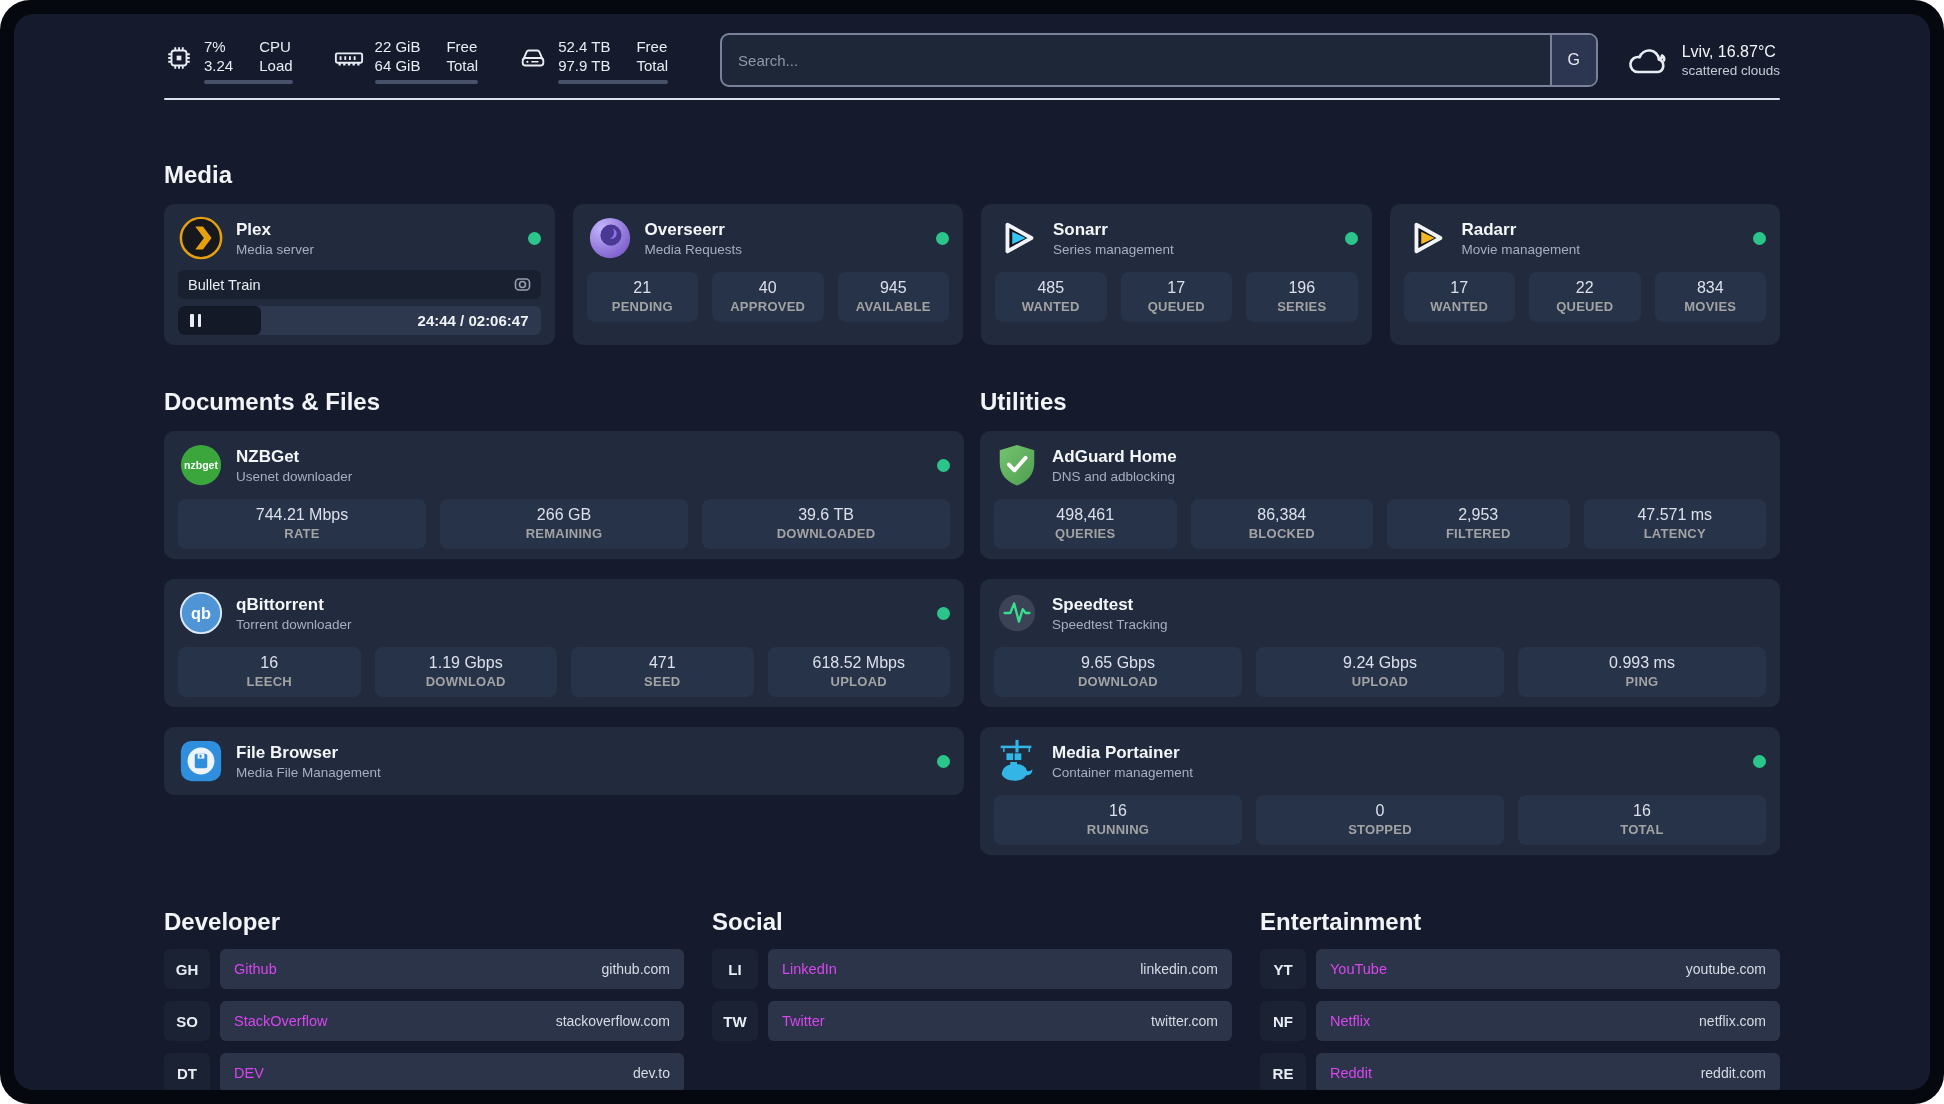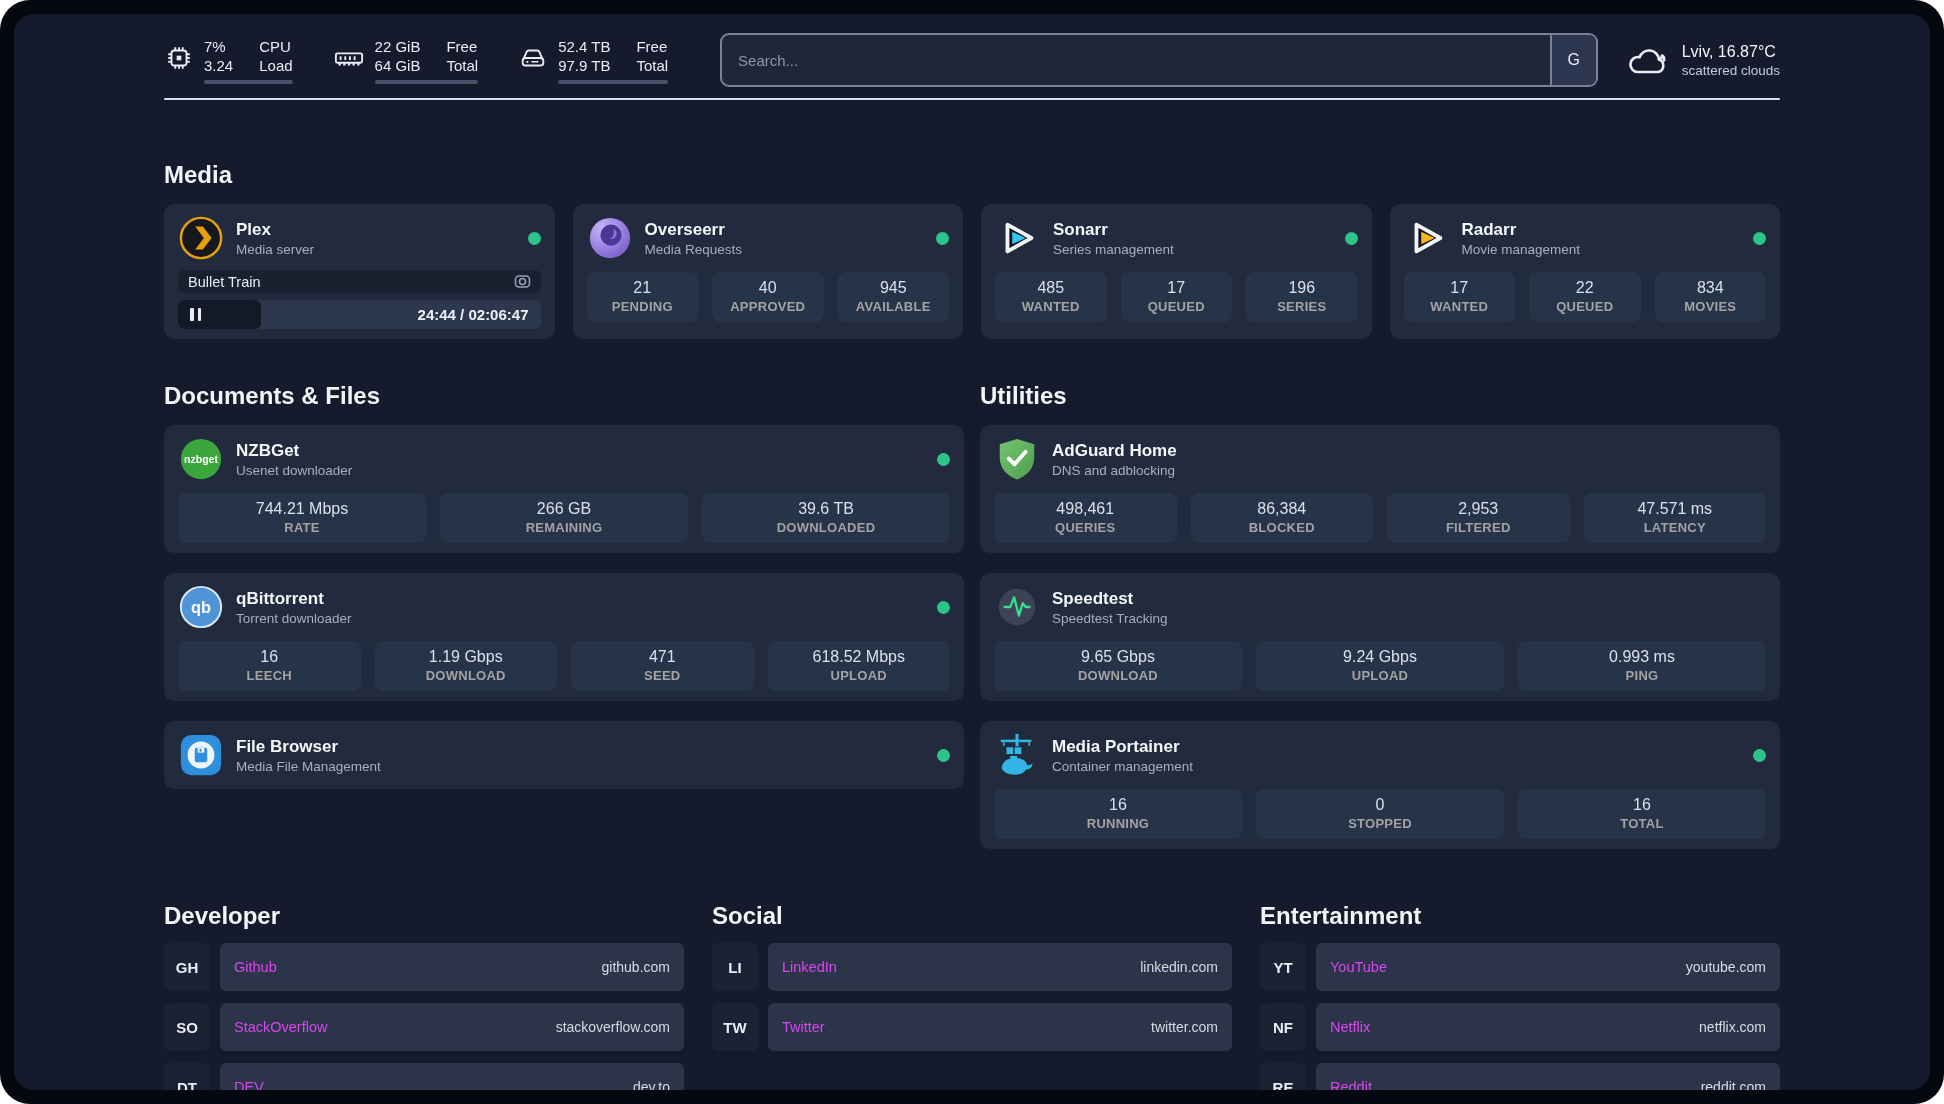--- a/index.html
+++ b/index.html
@@ -38,34 +38,34 @@
   .svc-name { font-size:17px; font-weight:600; color:#f4f6f9; line-height:21px; }
   .svc-sub { font-size:13.5px; color:#a6afc0; line-height:17px; margin-top:1px; }
   .dot { margin-left:auto; width:13px; height:13px; border-radius:50%; background:#2bc48a; flex:none; }
 
   .stats { display:flex; gap:14px; margin-top:10px; }
   .stat { flex:1; background:#273349; border-radius:8px; text-align:center; padding:6px 4px 7px; }
   .stat-v { font-size:16px; color:#dbe0ea; line-height:19px; }
   .stat-l { font-size:13px; font-weight:700; color:#a3a3a3; line-height:16px; margin-top:2px; letter-spacing:.02em; }
 
   
-  .np { margin-top:8px; height:23px; background:#19202f; border-radius:6px; display:flex; align-items:center; padding:0 10px; font-size:14.5px; color:#e9edf3; }
+  .np { margin-top:8px; height:29px; background:#19202f; border-radius:6px; display:flex; align-items:center; padding:0 10px; font-size:14.5px; color:#e9edf3; }
   .np-cam { margin-left:auto; display:flex; }
   .pr { margin-top:7px; height:29px; background:#2d374d; border-radius:6px; position:relative; display:flex; align-items:center; overflow:hidden; }
   .pr-fill { position:absolute; left:0; top:0; bottom:0; background:#131927; border-radius:6px; display:flex; align-items:center; padding-left:12px; }
   .pause { display:flex; gap:4px; cursor:pointer; }
   .pause span { width:3.5px; height:13px; background:#e9edf3; border-radius:1px; }
   .pr-time { margin-left:auto; margin-right:12px; font-size:15px; font-weight:700; color:#eef1f6; z-index:1; }
 
   .mid { display:grid; grid-template-columns:1fr 1fr; column-gap:16px; margin-top:42px; }
   .col-cards { display:flex; flex-direction:column; gap:20px; margin-top:14px; }
 
   
   .links { display:grid; grid-template-columns:1fr 1fr 1fr; column-gap:28px; margin-top:52px; }
-  .link-row { display:flex; gap:10px; height:48px; margin-top:12px; cursor:pointer; }
+  .link-row { display:flex; gap:10px; height:40px; margin-top:12px; cursor:pointer; }
   .links .section-title { margin-bottom:6px; }
   .link-abbr { width:46px; flex:none; background:#1a2233; border-radius:6px; display:flex; align-items:center; justify-content:center; font-weight:700; font-size:15px; color:#e9edf3; }
   .link-bar { flex:1; background:#2b3448; border-radius:6px; display:flex; align-items:center; padding:0 14px; }
   .link-name { font-size:14.5px; color:#d946ef; }
   .link-url { margin-left:auto; font-size:14px; color:#d6dbe4; }
 </style>
 </head>
 <body>
 
 <div class="window">

